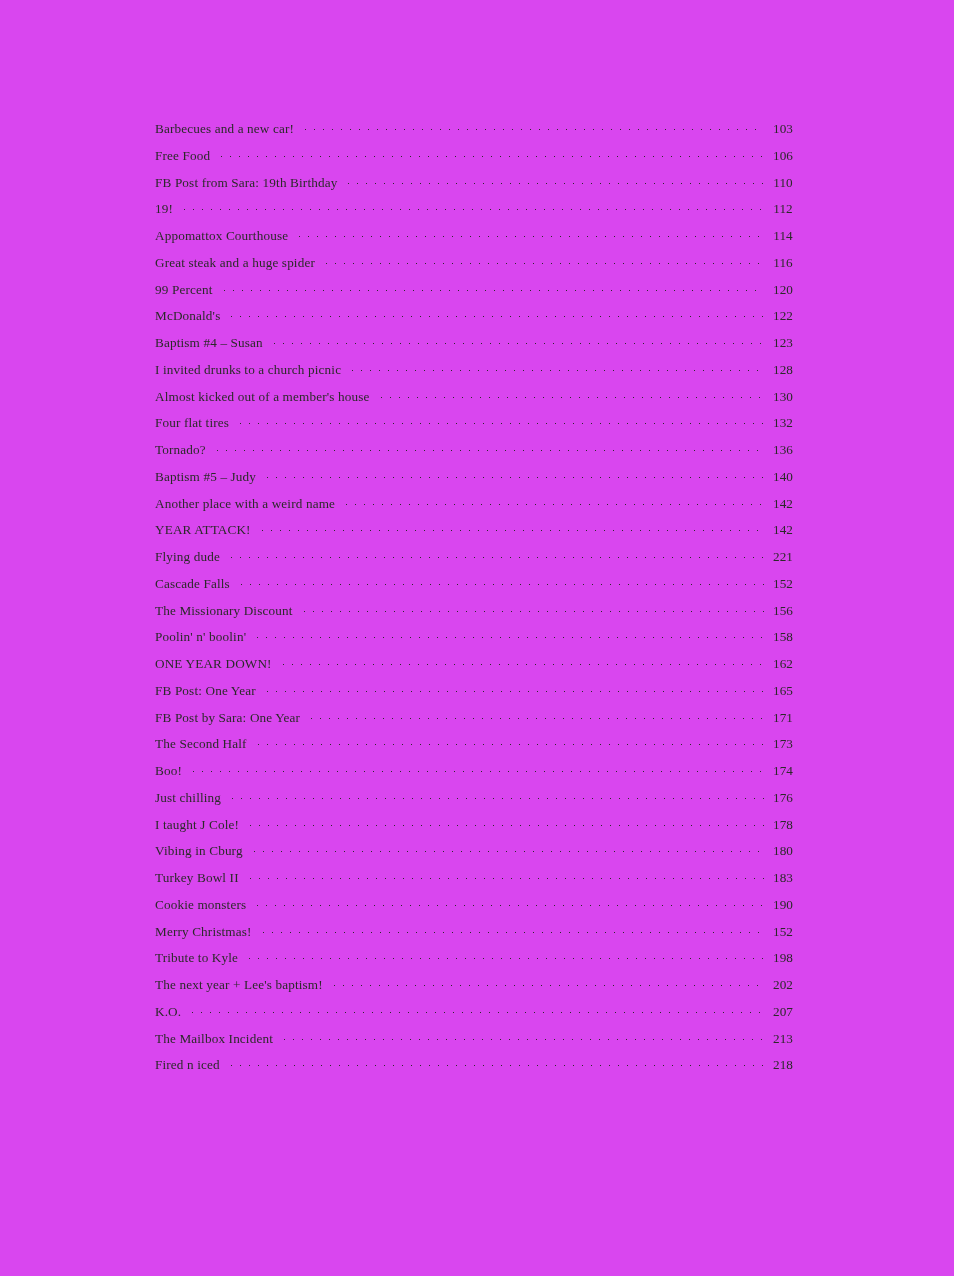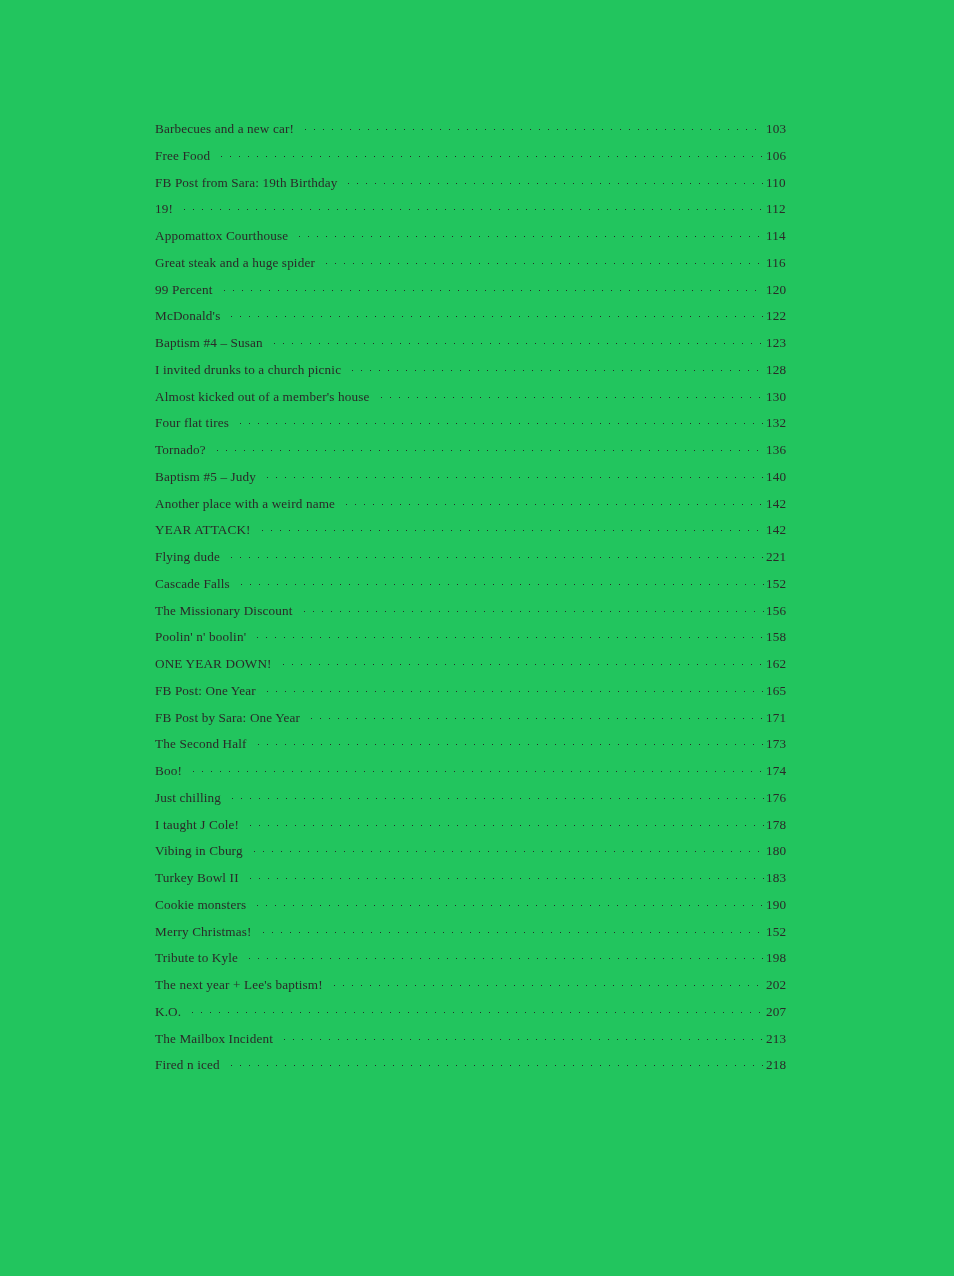--- a/index.html
+++ b/index.html
@@ -14,21 +14,21 @@
     color: #231f20;
     position: relative;
     overflow: hidden;
   }
   .page {
     position: absolute;
     left: 0;
     top: 0;
     width: 954px;
     height: 1276px;
-    background: #22c55e;
+    background: #d946ef;
   }
   .toc {
     position: absolute;
     left: 155px;
     top: 120px;
     width: 645px;
   }
   .toc-entry {
     display: flex;
     align-items: baseline;
@@ -58,21 +58,21 @@
     bottom: 3px;
     height: 1px;
     background-image: radial-gradient(circle, #2b2a29 0.55px, rgba(0,0,0,0) 0.6px);
     background-size: 9px 1px;
     background-repeat: repeat-x;
     background-position: left bottom;
   }
   .toc-page {
     flex: 0 0 auto;
     width: 34px;
-    text-align: left;
+    text-align: center;
     font-size: 13.2px;
     letter-spacing: 0.1px;
   }
 </style>
 </head>
 <body>
 
 <div class="page">
   <div class="toc" id="toc-list">
       <div class="toc-entry">

